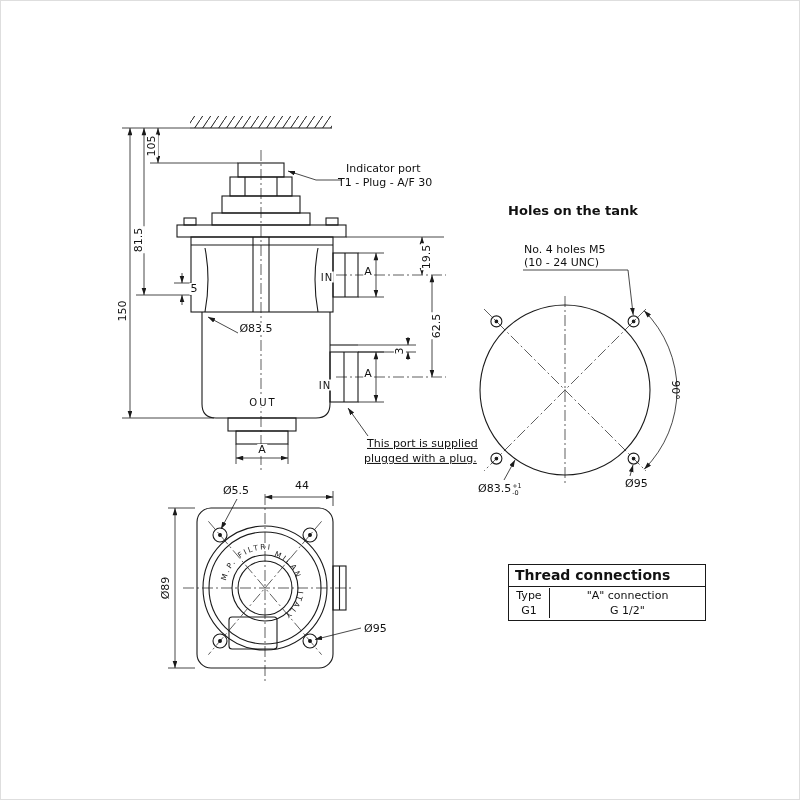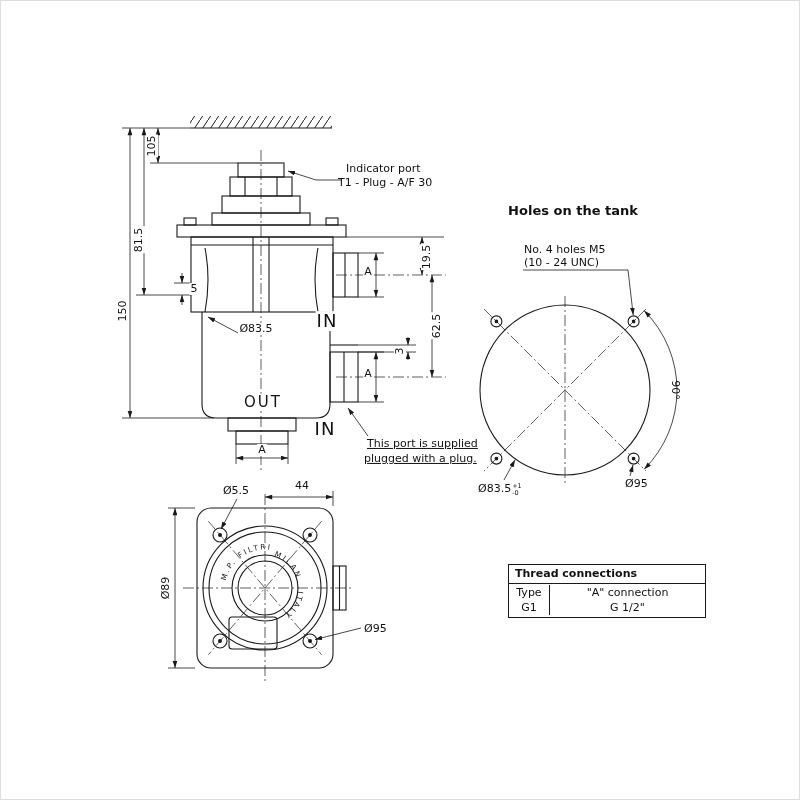--- a/index.html
+++ b/index.html
@@ -8,27 +8,27 @@
   svg{position:absolute;left:0;top:0;}
   .s{stroke:#1a1a1a;fill:none;stroke-width:1.1;}
   .dim{stroke:#1a1a1a;fill:none;stroke-width:0.8;}
   .cl{stroke:#1a1a1a;stroke-width:0.7;stroke-dasharray:11 3 2 3;fill:none;}
   .lbl{position:absolute;transform:translate(-50%,-50%);font-size:11px;line-height:1.1;white-space:nowrap;background:#fff;padding:0 1px;}
   .lbl.v{transform:translate(-50%,-50%) rotate(-90deg);}
   .lbl.v2{transform:translate(-50%,-50%) rotate(90deg);}
   .lbl.L{transform:translate(0,-50%);}
   .lbl.u{text-decoration:underline;}
   .lbl.nobg{background:transparent;}
-  .in{font-size:18px;letter-spacing:1px;margin-top:44px;}
-  .big{font-size:15px;letter-spacing:2px;}
+  .in{font-size:10px;letter-spacing:1px;}
+  .big{font-size:10px;letter-spacing:2px;}
   .ttl{font-weight:bold;font-size:13px;}
   .tol{display:inline-flex;flex-direction:column;font-size:6.5px;line-height:1;vertical-align:middle;margin-left:1px;}
   .tol i{font-style:normal;}
   .tbl{position:absolute;left:508px;top:564px;width:196px;border:1px solid #1a1a1a;background:#fff;}
-  .tbl .t-title{font-weight:bold;font-size:11px;padding:2px 6px 3px 6px;border-bottom:1px solid #1a1a1a;}
+  .tbl .t-title{font-weight:bold;font-size:14px;padding:2px 6px 3px 6px;border-bottom:1px solid #1a1a1a;}
   .tbl .t-row{display:flex;font-size:11px;line-height:15px;}
   .tbl .t-c1{width:40px;text-align:center;flex:none;}
   .tbl .t-c2{flex:1;text-align:center;border-left:1px solid #1a1a1a;}
   .tbl .t-body{padding:1px 0 2px 0;}
 </style>
 </head>
 <body>
 
 <div class="canvas">
 

